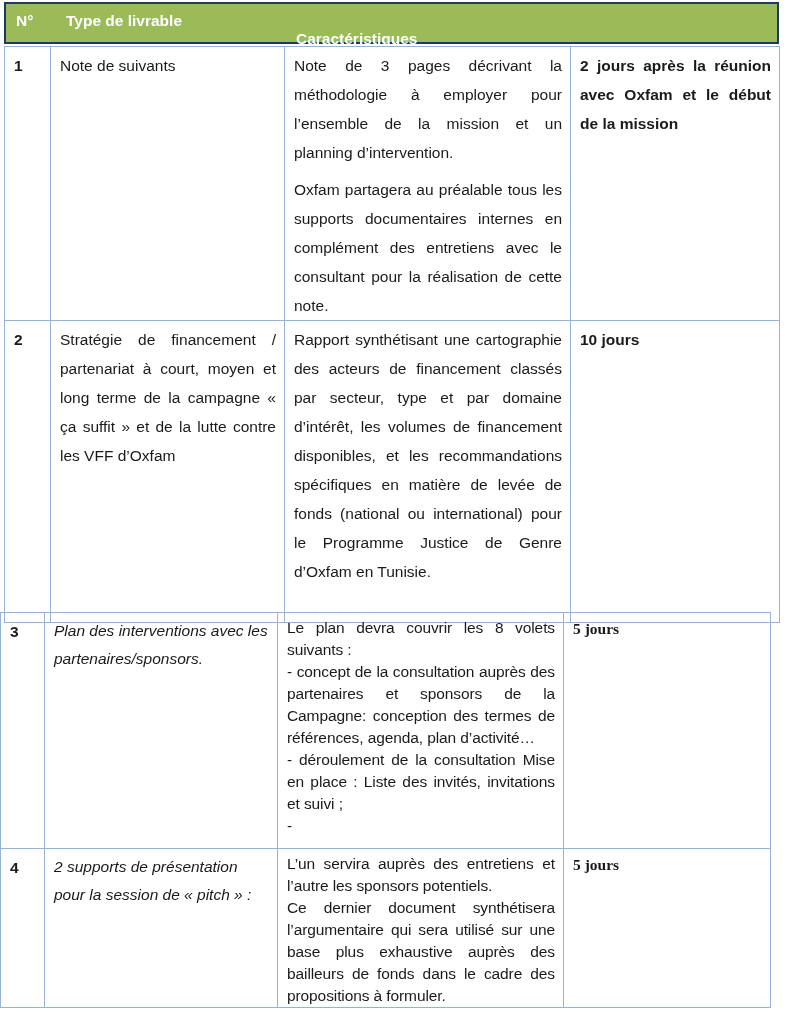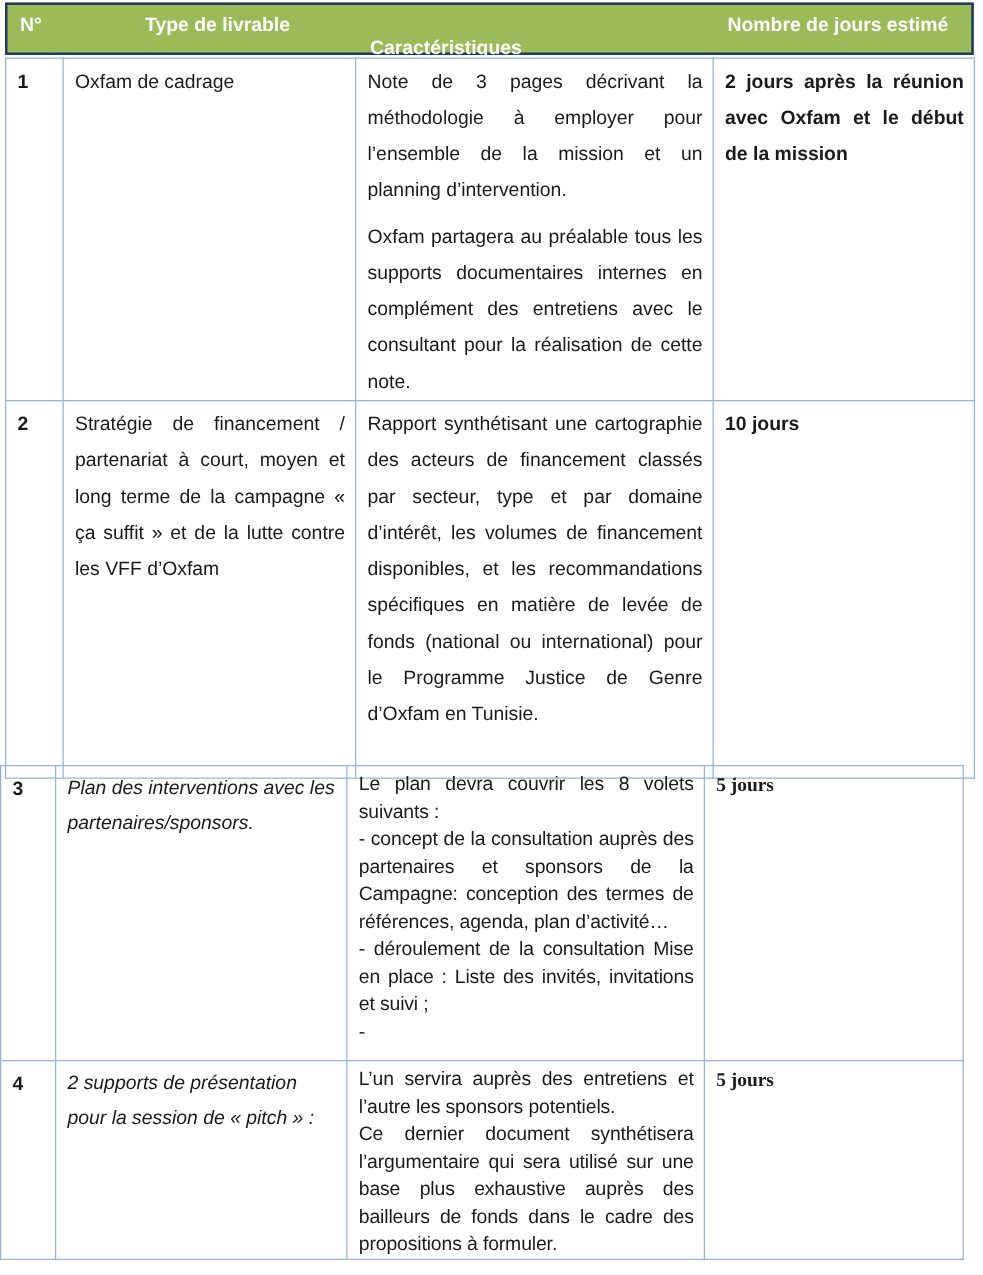--- a/index.html
+++ b/index.html
@@ -8,21 +8,21 @@
     font-family:"Liberation Sans",sans-serif;color:#1a1a1a;overflow:hidden;
   }
   
   .thead{
     position:absolute;left:4px;top:2px;width:775px;height:42px;
     background:#9BBB59;border:2px solid #1F3864;box-sizing:border-box;
     display:flex;color:#ffffff;font-weight:bold;font-size:15.5px;
   }
   .th{box-sizing:border-box;padding:8px 4px 0 10px;}
   .th-num{width:46px;}
-  .th-type{width:234px;padding-left:14px;text-align:center;}
+  .th-type{width:234px;padding-left:14px;}
   .th-caract{width:286px;padding-left:10px;margin-top:18px;}
   .th-jours{flex:1;padding-left:10px;}
 
   
   table.tbl{
     position:absolute;border-collapse:collapse;table-layout:fixed;
     font-size:15.5px;line-height:29px;color:#1a1a1a;
   }
   .tbl td{
     border:1px solid #95B3D7;vertical-align:top;box-sizing:border-box;
@@ -42,34 +42,33 @@
 </style>
 </head>
 <body>
 
 <div class="page">
 
   <div class="thead">
     <div class="th th-num">N°</div>
     <div class="th th-type">Type de livrable</div>
     <div class="th th-caract">Caractéristiques</div>
-    <div class="th th-jours">Nombre de jours estimé</div>
   </div>
 
   <table class="tbl tbl-1">
     <colgroup>
         <col style="width:46px">
         <col style="width:234px">
         <col style="width:286px">
         <col style="width:209px">
       </colgroup>
     <tbody>
         <tr style="height:262px;">
       <td class="num">1</td>
-      <td class="type">Oxfam de cadrage</td>
+      <td class="type">Note de suivants</td>
       <td class="caract">
         <div class="p1">Note de 3 pages décrivant la méthodologie à employer pour l’ensemble de la mission et un planning d’intervention.</div>
         <div class="p2">Oxfam partagera au préalable tous les supports documentaires internes en complément des entretiens avec le consultant pour la réalisation de cette note.</div>
       </td>
       <td class="jours j-wrap">2 jours après la réunion avec Oxfam et le début de la mission</td>
     </tr>
     <tr style="height:302px;">
       <td class="num">2</td>
       <td class="type caract">Stratégie de financement / partenariat à court, moyen et long terme de la campagne « ça suffit » et de la lutte contre les VFF d’Oxfam</td>
       <td class="caract">

